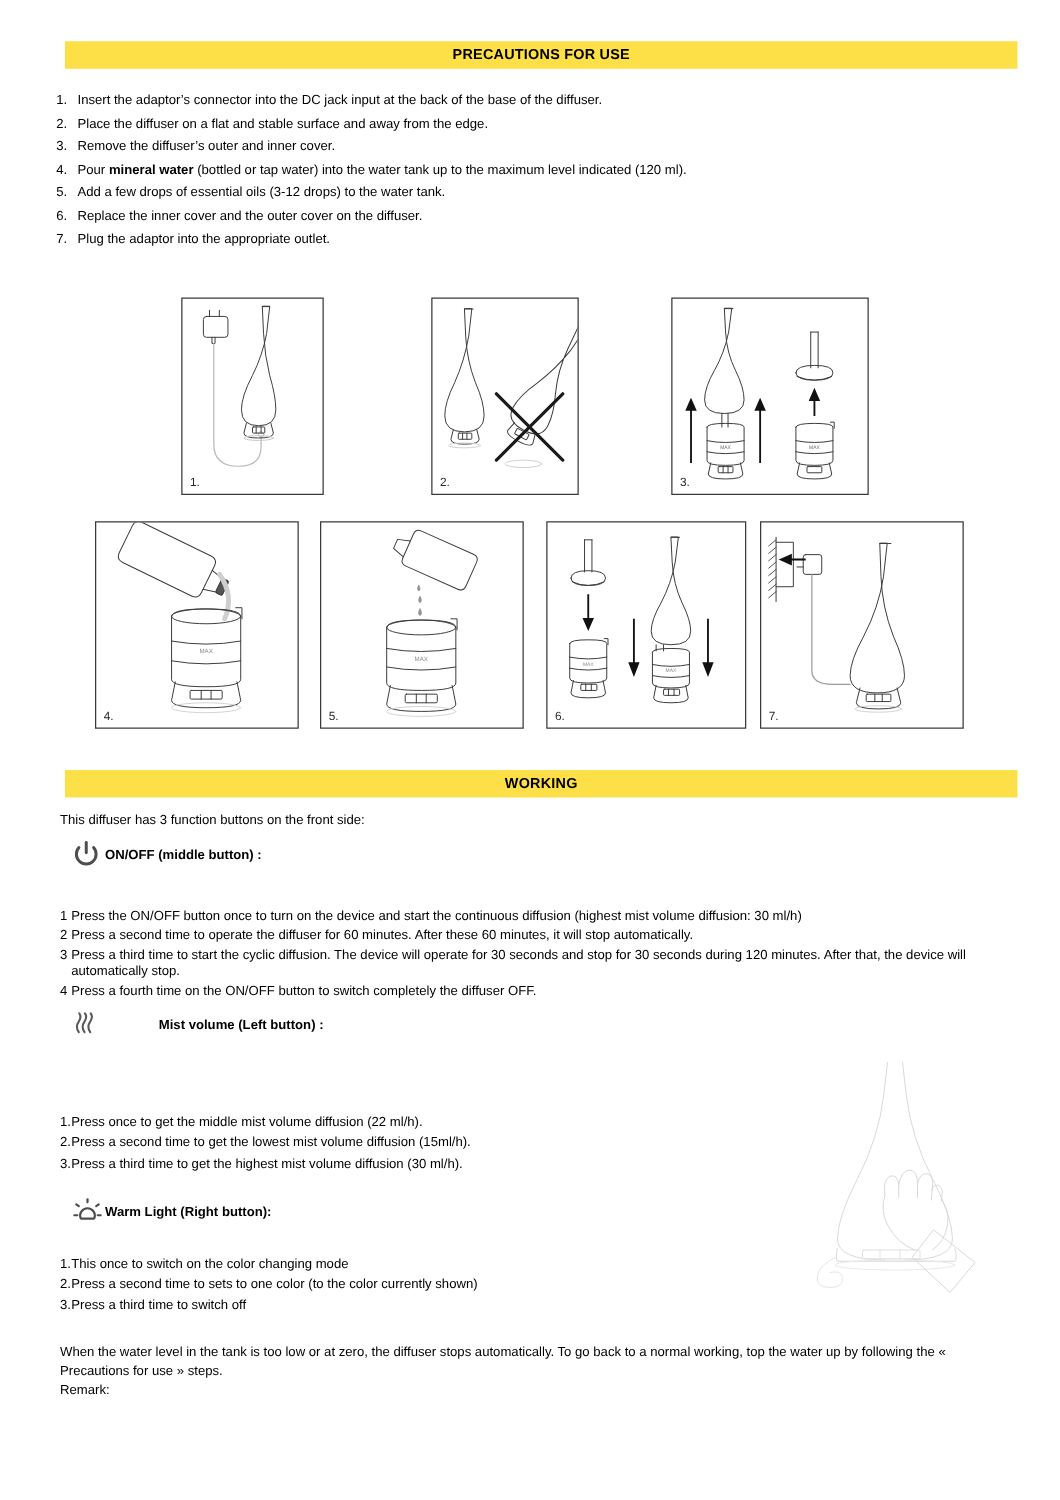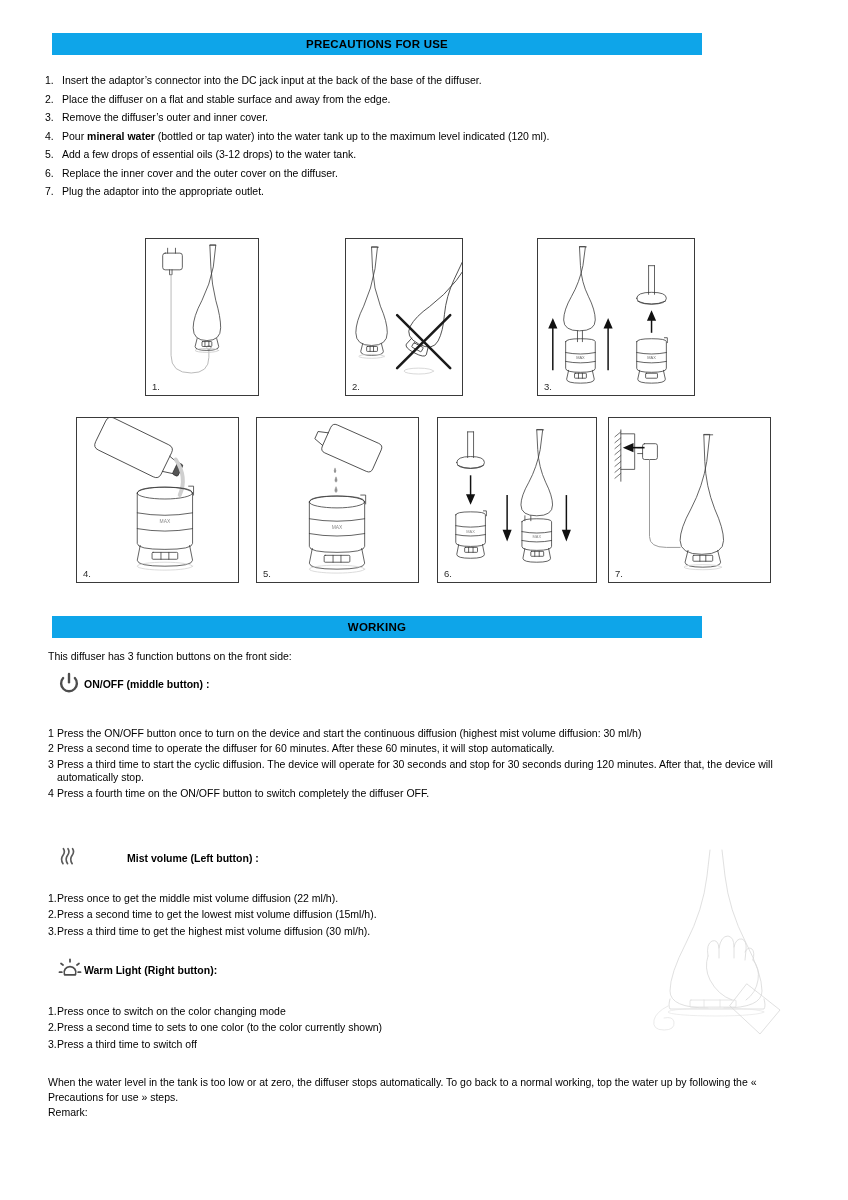--- a/index.html
+++ b/index.html
@@ -19,23 +19,23 @@
     position: relative;
     width: 848px;
     height: 1200px;
     box-sizing: border-box;
   }
 
   
   .section-bar {
     position: absolute;
     left: 52px;
-    width: 650px;
+    width: 762px;
     height: 22px;
-    background: #0ea5e9;
+    background: #fde047;
     display: flex;
     align-items: center;
     justify-content: center;
   }
   .section-bar .bar-title {
     font-size: 11.5px;
     font-weight: bold;
     letter-spacing: .2px;
     color: #000;
   }
@@ -464,21 +464,21 @@
     <div class="num-row" style="margin-bottom:2px;">
       <div class="num">3</div>
       <div class="txt" style="padding-right:42px;">Press a third time to start the cyclic diffusion. The device will operate for 30 seconds and stop for 30 seconds during 120 minutes. After that, the device will automatically stop.</div>
     </div>
     <div class="num-row">
       <div class="num">4</div>
       <div class="txt" style="padding-right:32px;">Press a fourth time on the ON/OFF button to switch completely the diffuser OFF.</div>
     </div>
   </div>
 
-  <div class="btn-head" style="left:58px; top:846px;gap:47px;">
+  <div class="btn-head" style="left:58px; top:808px;gap:47px;">
     <span class="glyph">
       <svg viewBox="0 0 24 24" width="20" height="22">
         <g fill="none" stroke="#5a5a5a" stroke-width="2" stroke-linecap="round">
           <path d="M6 20 Q2.5 15 6 10 Q9 5.5 6.5 2"></path>
           <path d="M11.5 20 Q8 15 11.5 10 Q14.5 5.5 12 2"></path>
           <path d="M17 20 Q13.5 15 17 10 Q20 5.5 17.5 2"></path>
         </g>
       </svg>
     </span>
     <span class="htxt">Mist volume (Left button) :</span>
@@ -512,21 +512,21 @@
           <line x1="24.5" y1="15.5" x2="21.9" y2="15.5"></line>
         </g>
       </svg>
     </span>
     <span class="htxt">Warm Light (Right button):</span>
   </div>
 
   <div class="num-list sub-list" style="top:1005px;">
     <div class="num-row" style="margin-bottom:3px;">
       <div class="num">1.</div>
-      <div class="txt">Press once to switch on the color changing mode</div>
+      <div class="txt">This once to switch on the color changing mode</div>
     </div>
     <div class="num-row" style="margin-bottom:3px;">
       <div class="num">2.</div>
       <div class="txt">Press a second time to sets to one color (to the color currently shown)</div>
     </div>
     <div class="num-row">
       <div class="num">3.</div>
       <div class="txt">Press a third time to switch off</div>
     </div>
   </div>

